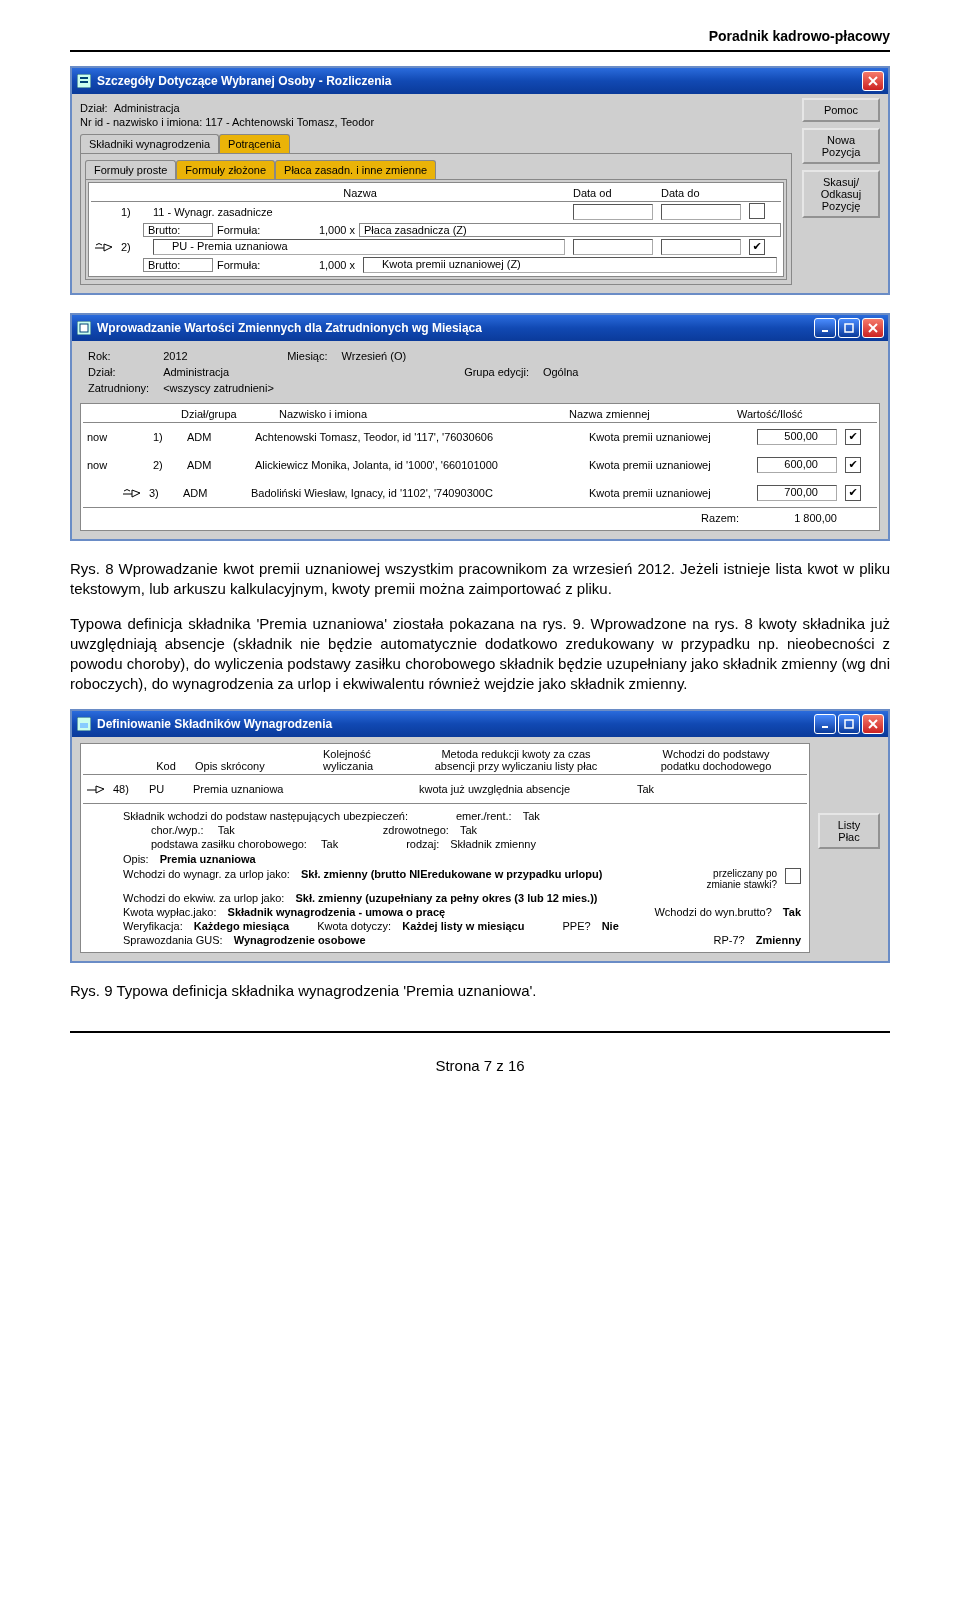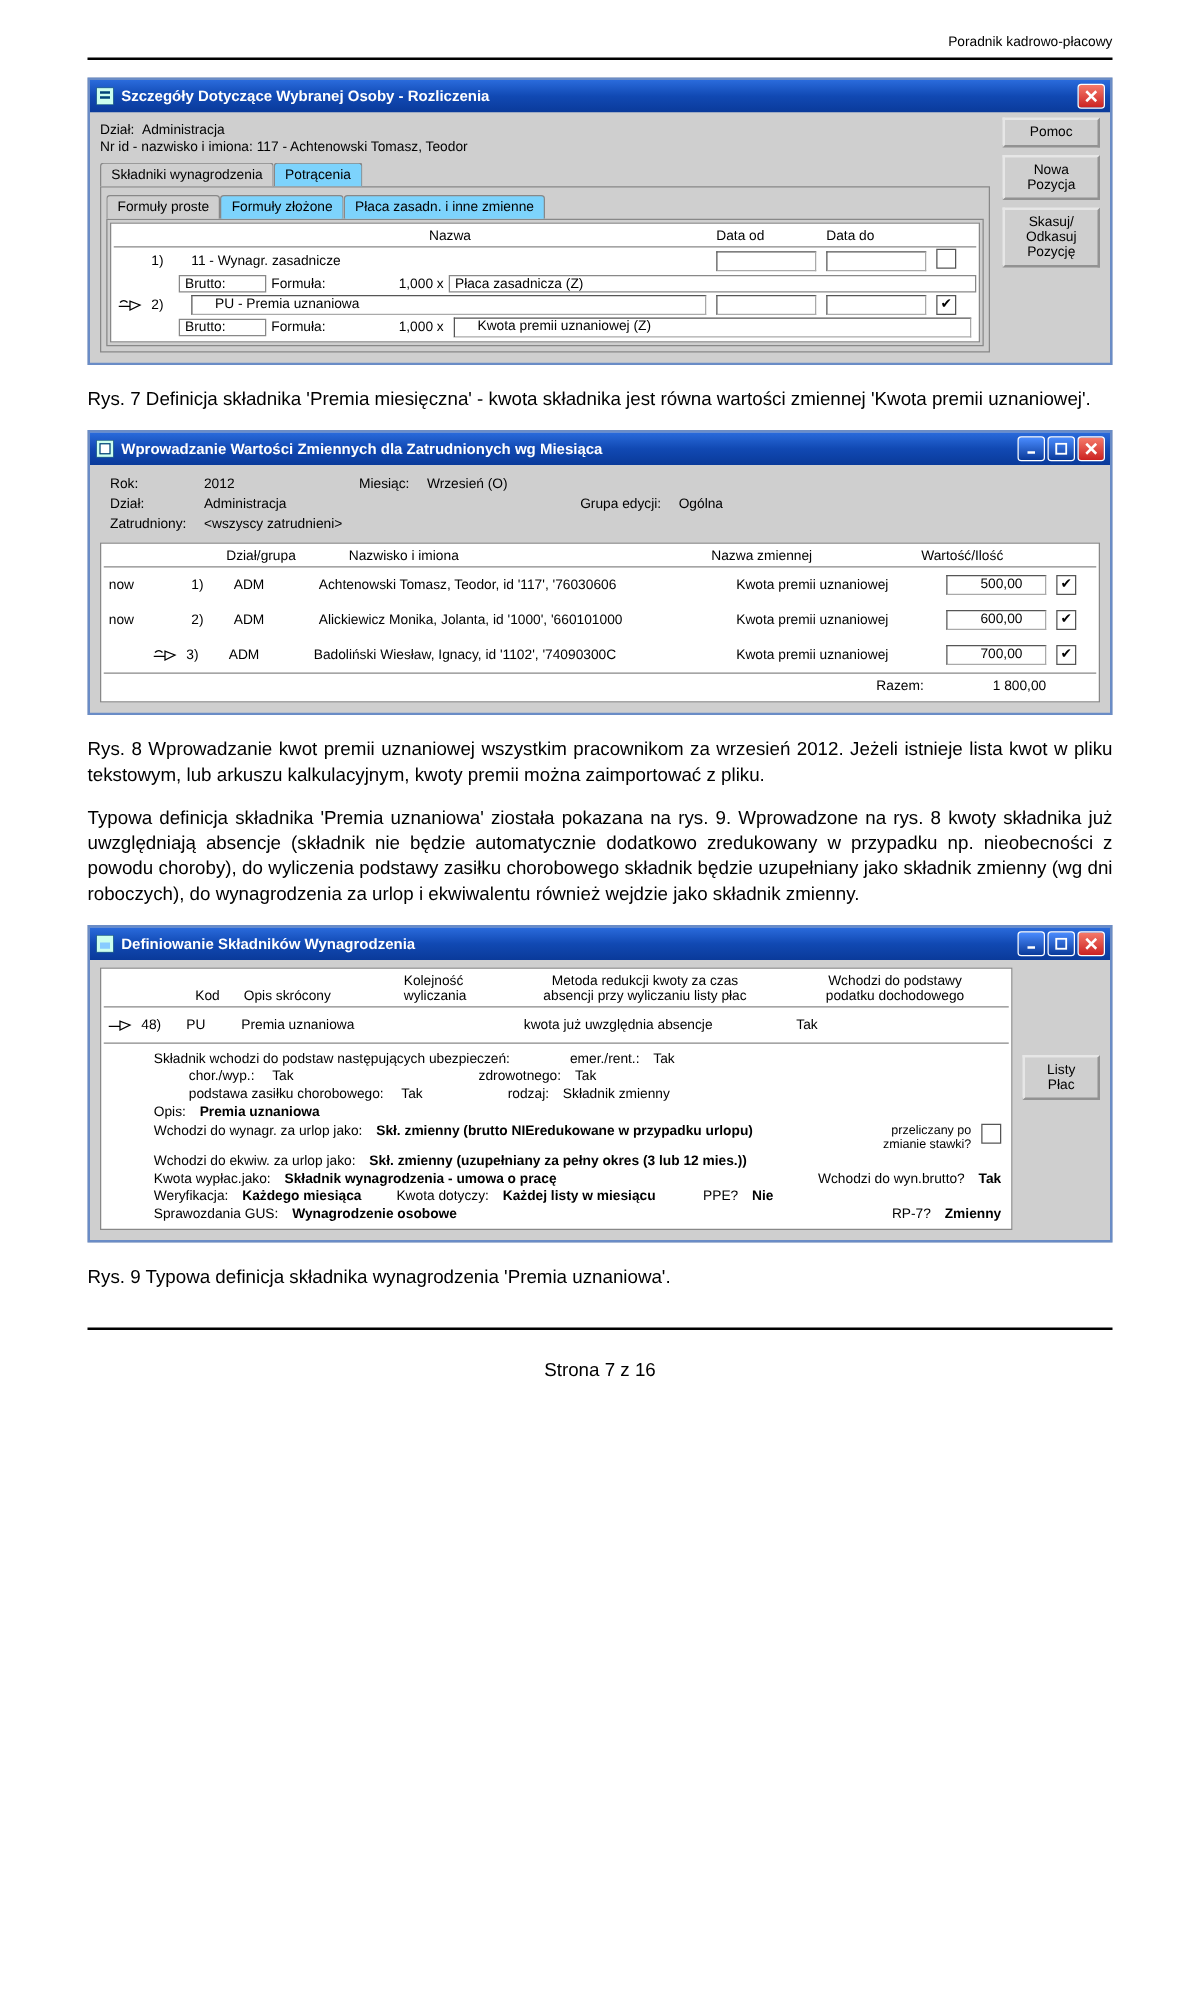--- a/index.html
+++ b/index.html
@@ -1,32 +1,32 @@
 <!DOCTYPE html>
 <html><head>
 <meta charset="utf-8">
 <style>
   body{margin:0;background:#fff;font-family:Verdana,Arial,sans-serif;font-size:14px;color:#000;width:960px}
   .page{padding:28px 70px 40px 70px}
-  .header-line{text-align:right;font-size:11px;font-weight:normal;margin-bottom:6px}
+  .header-line{text-align:right;font-size:14px;font-weight:bold;margin-bottom:6px}
   .hr{border-top:2px solid #000;height:0;margin-bottom:14px}
   .win{border:2px solid #6a8cc6;background:#cfcfcf;font-family:"Tahoma",Arial,sans-serif;font-size:12px;margin-bottom:18px}
   .titlebar{background:linear-gradient(to bottom,#2a6bdc 0%,#1149b3 50%,#0a3a9a 100%);color:#fff;display:flex;align-items:center;height:26px;padding:0 4px}
   .titlebar .icon{width:16px;height:16px;margin-right:5px;display:inline-flex;align-items:center;justify-content:center}
   .titlebar .title{flex:1;font-weight:bold;font-size:12px}
   .winbtns{display:flex;gap:2px}
   .winbtn{width:20px;height:18px;border:1px solid #fff;border-radius:3px;display:flex;align-items:center;justify-content:center;font-size:10px;color:#fff;background:linear-gradient(to bottom,#4a8cff,#0a3a9a)}
   .winbtn.close{background:linear-gradient(to bottom,#f57a6a,#c22)}
   .body-gray{background:#cfcfcf;padding:6px 8px 8px 8px;position:relative}
   .rowtext{font-size:11px;color:#000;margin:2px 0}
   .sidebtns{position:absolute;right:8px;top:4px;width:78px;display:flex;flex-direction:column;gap:6px}
   .btn3d{background:#cfcfcf;border:2px outset #e6e6e6;font-size:11px;text-align:center;padding:4px 2px;line-height:12px}
   .tabs{display:flex;margin-top:2px}
   .tab{background:#cfcfcf;border:1px solid #888;border-bottom:none;font-size:11px;padding:3px 8px;border-top-left-radius:3px;border-top-right-radius:3px;margin-right:0}
-  .tab.inactive{background:#7dd3fc}
+  .tab.inactive{background:#eab308}
   .panel{border:1px solid #888;background:#cfcfcf;padding:4px}
   .subtabs{display:flex;margin-top:2px}
   .white-area{background:#fff;border:1px solid #888;padding:2px 2px}
   .hdr-row{display:flex;font-size:11px;border-bottom:1px solid #888;padding:2px 0}
   .col{padding:0 4px}
   .w30{width:28px}.w80{width:80px}.w300{flex:1}
   .datarow{display:flex;font-size:11px;align-items:center;padding:1px 0}
   .inputcell{background:#fff;border:1px inset #aaa;height:16px;font-size:11px;padding:0 18px;box-sizing:border-box}
   .check{width:14px;height:14px;border:1px solid #555;background:#fff;display:inline-block;text-align:center;line-height:12px;font-size:11px}
   .hand{width:26px;display:inline-flex;align-items:center;justify-content:center}
@@ -142,21 +142,20 @@
               <div class="col" style="flex:1">
                   <div class="inputcell">Kwota premii uznaniowej (Z)</div>
                 </div>
             </div>
           </div>
         </div>
       </div>
     </div>
   </div>
 
-  <div class="body-text">Rys. 7 Definicja składnika 'Premia miesięczna' - kwota składnika jest równa wartości zmiennej 'Kwota premii uznaniowej'.</div>
 
   <div class="win">
     <div class="titlebar">
       <span class="icon">
           <svg width="14" height="14">
             <rect width="14" height="14" fill="#cfe" stroke="#047"></rect>
             <rect x="3" y="3" width="8" height="8" fill="#fff" stroke="#047"></rect>
           </svg>
         </span>
       <span class="title">Wprowadzanie Wartości Zmiennych dla Zatrudnionych wg Miesiąca</span>

